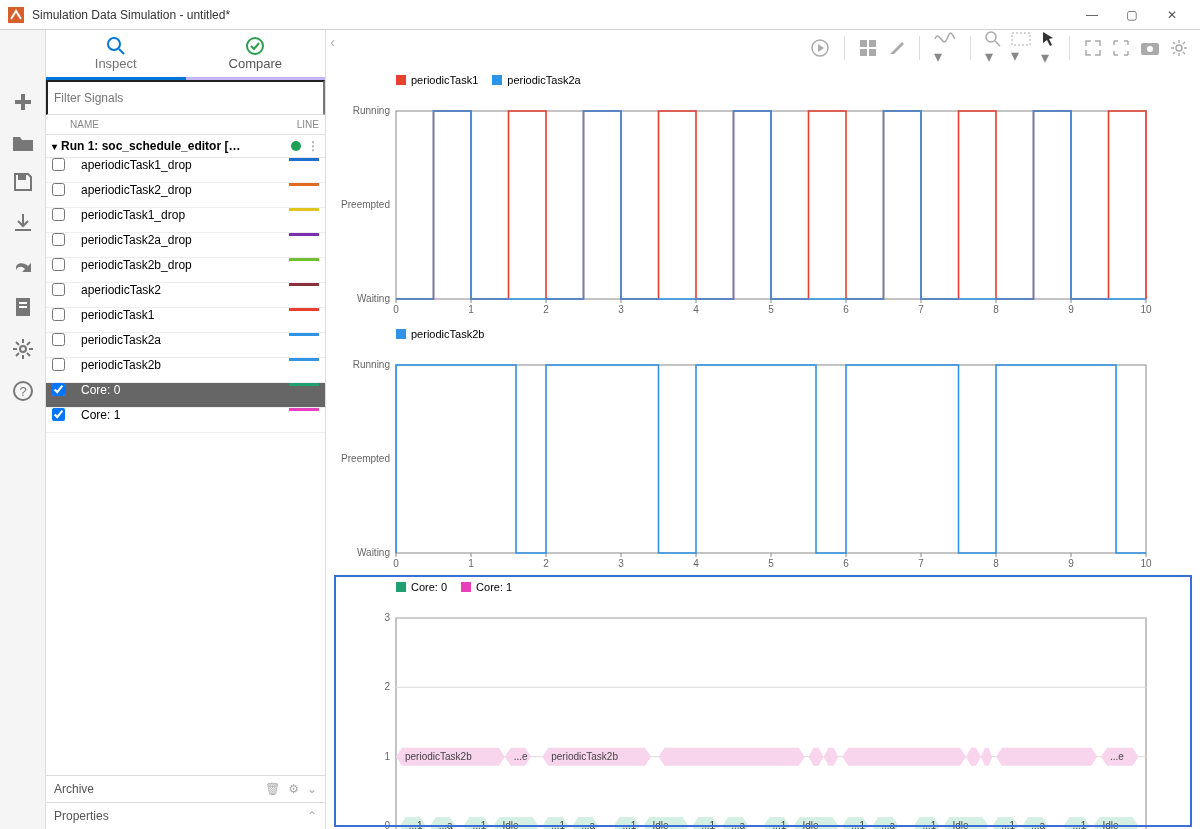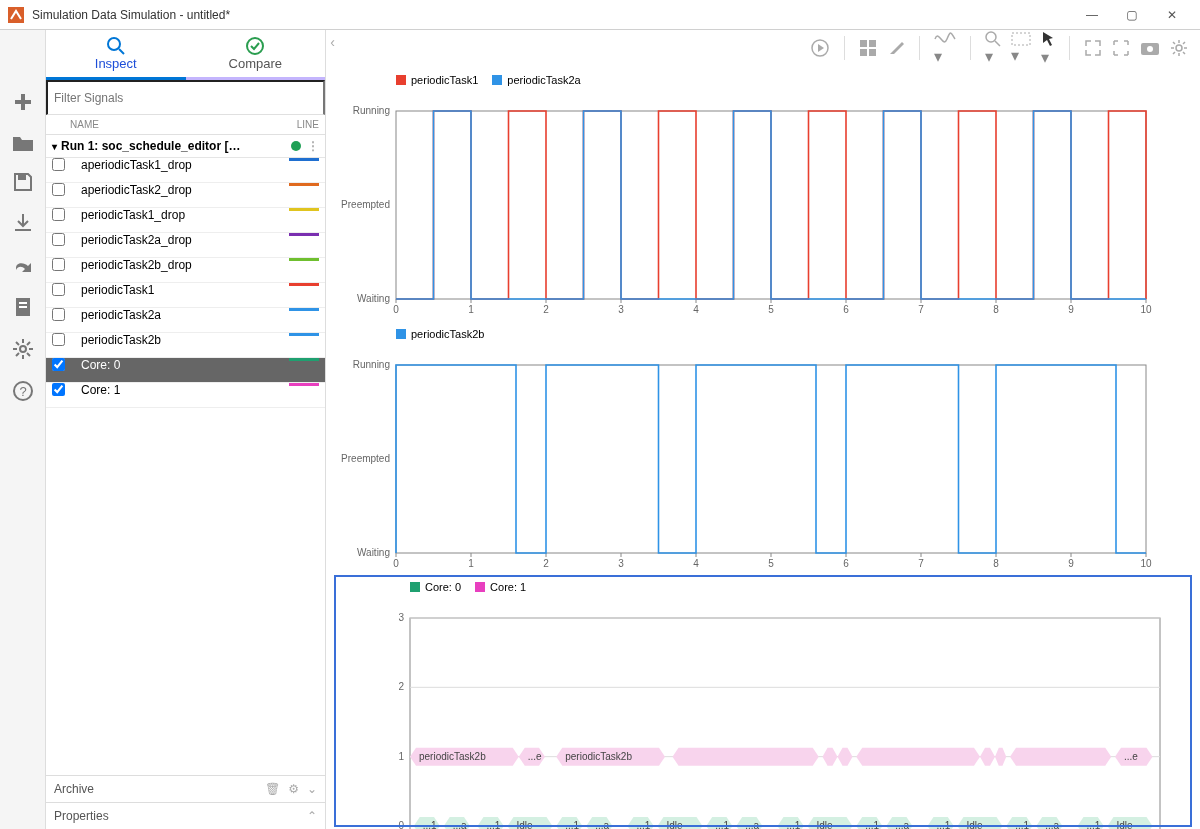--- a/index.html
+++ b/index.html
@@ -7,41 +7,41 @@
 .titlebar { height: 30px; display: flex; align-items: center; padding: 0 8px; border-bottom: 1px solid #d0d0d0; font-size: 12px; color: #333; }
 .titlebar .logo { width: 16px; height: 16px; margin-right: 8px; }
 .titlebar .spacer { flex: 1; }
 .titlebar .winbtn { width: 40px; height: 28px; display: flex; align-items: center; justify-content: center; color: #555; }
 .main { flex: 1; display: flex; min-height: 0; }
 .leftbar { width: 46px; background: #f5f5f5; border-right: 1px solid #ddd; display: flex; flex-direction: column; align-items: center; padding-top: 60px; gap: 20px; }
 .leftbar div { color: #777; cursor: pointer; }
 .sidepanel { width: 280px; border-right: 1px solid #ddd; display: flex; flex-direction: column; position: relative; }
 .tabs { display: flex; height: 50px; }
 .tab { flex: 1; display: flex; flex-direction: column; align-items: center; justify-content: center; border-bottom: 3px solid #c4b5fd; cursor: pointer; font-size: 13px; color: #555; }
-.tab.active { border-bottom: 3px solid #0076d6; color: #1d4ed8; }
+.tab.active { border-bottom: 3px solid #0076d6; color: #737373; }
 .filter { padding: 9px 6px; font-size: 12px; color: #888; border-bottom: 1px solid #e0e0e0; }
 .colhdr { display: flex; font-size: 10px; color: #888; padding: 4px 6px 4px 24px; border-bottom: 1px solid #e0e0e0; }
 .colhdr span:first-child { flex: 1; }
 .runhdr { display: flex; align-items: center; font-size: 12px; font-weight: bold; padding: 4px 6px; border-bottom: 1px solid #e5e5e5; position: relative; }
 .runhdr .dot { width: 10px; height: 10px; background: #1fa055; border-radius: 50%; margin-left: auto; margin-right: 6px; }
 .siglist { overflow: auto; font-size: 12px; }
 .sigrow { display: flex; align-items: flex-start; height: 25px; padding: 0 6px; border-bottom: 1px solid #eee; cursor: pointer; }
 .sigrow.selected { background: #666; color: #fff; }
 .sigrow input { margin-right: 10px; }
 .sigrow .name { flex: 1; margin-left: 6px; }
 .sigrow .swatch { width: 30px; height: 3px; }
 .bottompanels { margin-top: auto; font-size: 12px; color: #555; }
 .bottompanels .panel { padding: 6px 8px; border-top: 1px solid #ddd; display: flex; align-items: center; }
 .collapse-handle { position: absolute; top: 4px; right: -10px; color: #aaa; font-size: 14px; cursor: pointer; }
 .plotarea { flex: 1; display: flex; flex-direction: column; min-width: 0; }
 .toolbar { height: 36px; display: flex; align-items: center; justify-content: flex-end; gap: 10px; padding: 0 12px; color: #888; }
 .toolbar .sep { width: 1px; height: 24px; background: #ddd; margin: 0 4px; }
 .plots { flex: 1; display: flex; flex-direction: column; padding: 4px 10px; gap: 6px; min-height: 0; }
 .plot { flex: 1; position: relative; min-height: 0; }
-.plot.selected { outline: 2px solid #3a6fd8; padding-left: 14px; }
+.plot.selected { outline: 2px solid #3a6fd8; }
 .legend { font-size: 11px; padding: 4px 0 4px 60px; }
 .legend-item { display: inline-flex; align-items: center; margin-right: 14px; }
 .legend-sq { width: 10px; height: 10px; margin-right: 5px; }
 svg { display: block; }
 .ytick, .xtick { font-size: 10px; fill: #666; }
 .seg { stroke: none; }
 .segtxt { font-size: 10px; fill: #444; }
 </style>
 </head>
 <body>
@@ -155,20 +155,25 @@
         </div>
         <div class="sigrow">
           <input type="checkbox" style="">
     <span class="name">periodicTask2a_drop</span>
     <span class="swatch" style="background:#7a2fb0"></span>
         </div>
         <div class="sigrow">
           <input type="checkbox" style="">
     <span class="name">periodicTask2b_drop</span>
     <span class="swatch" style="background:#6fbf2f"></span>
+        </div>
+        <div class="sigrow">
+          <input type="checkbox" style="">
+    <span class="name">aperiodicTask2</span>
+    <span class="swatch" style="background:#8c2f3f"></span>
         </div>
         <div class="sigrow">
           <input type="checkbox" style="">
     <span class="name">periodicTask1</span>
     <span class="swatch" style="background:#e83f2f"></span>
         </div>
         <div class="sigrow">
           <input type="checkbox" style="">
     <span class="name">periodicTask2a</span>
     <span class="swatch" style="background:#2f93e6"></span>

